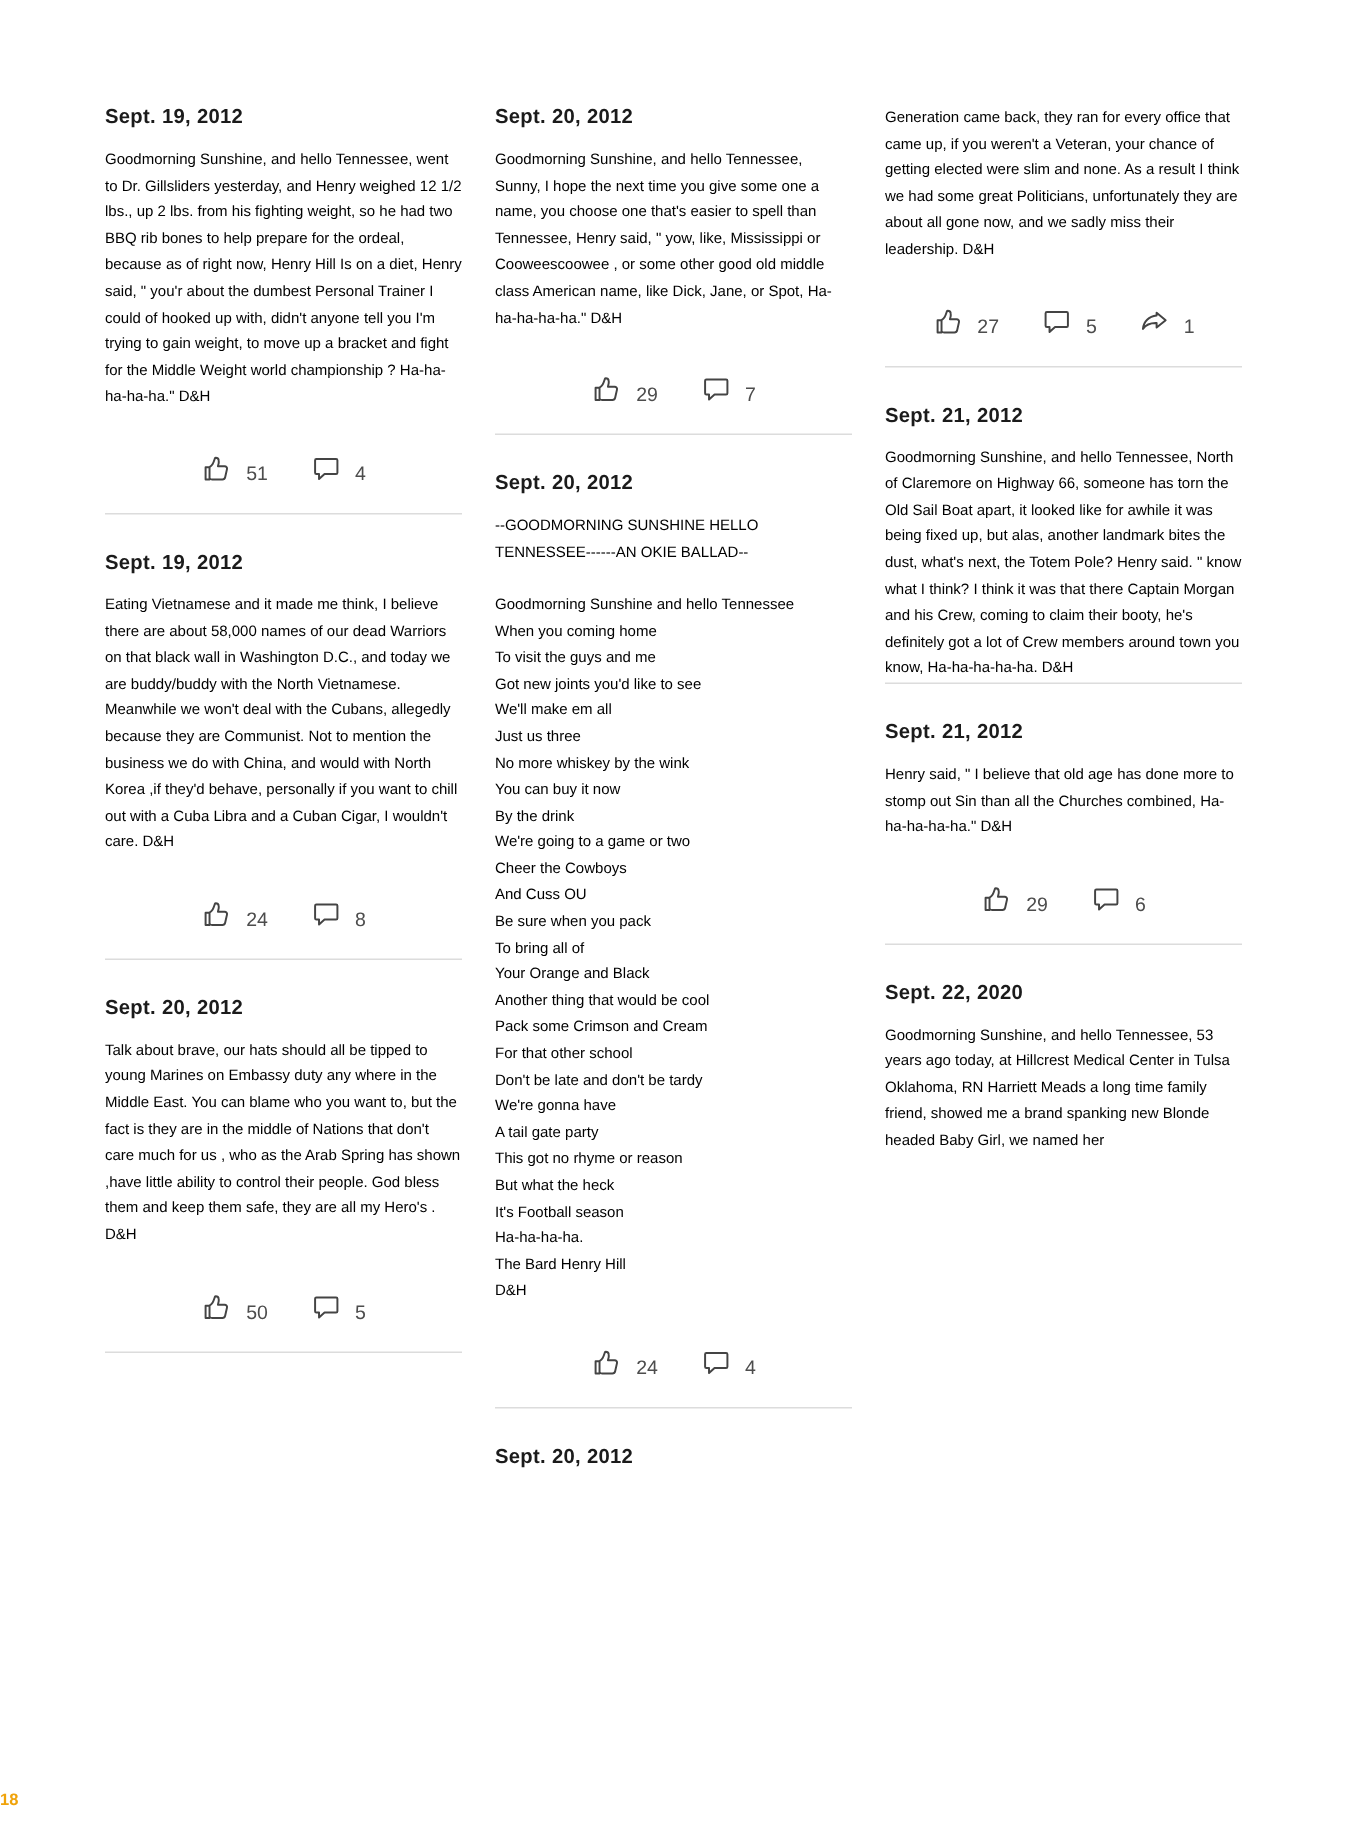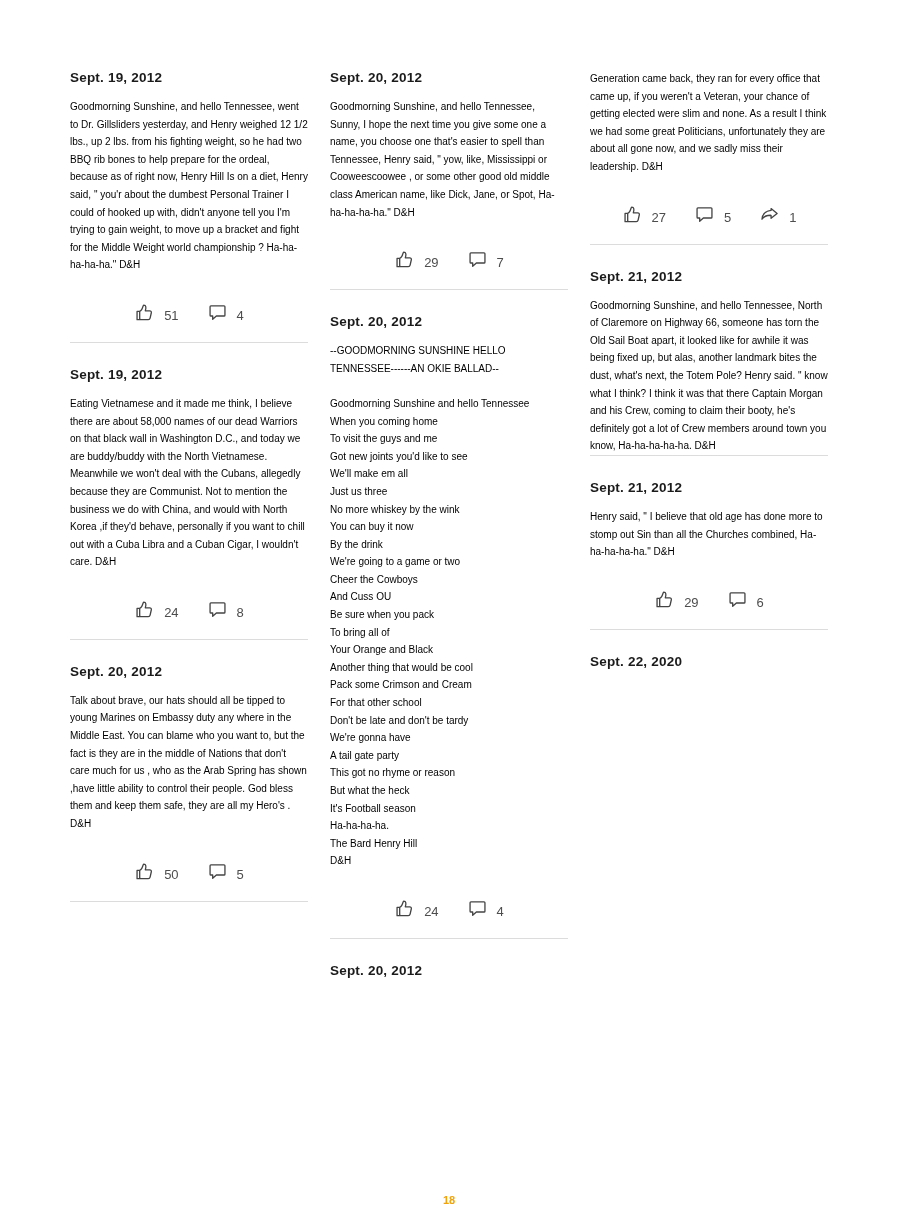--- a/index.html
+++ b/index.html
@@ -30,21 +30,21 @@
     gap: 28px; margin: 28px 0 19px;
   }
   .eng-item {
     display: inline-flex; align-items: flex-end; gap: 9px;
     color: #4d4d4d; font-size: 13px; cursor: pointer;
   }
   .eng-item svg { width: 21px; height: 21px; display: block; }
   .divider { border-top: 1px solid #dcdcdc; height: 0; margin: 0 0 24px; }
   .footer {
     position: absolute; left: 0; right: 0; bottom: 20px;
-    text-align: center;
+    text-align: left;
   }
   .page-number { font-size: 11px; font-weight: bold; }
 </style>
 </head>
 <body>
 
 <div class="page">
   <div class="columns" id="columns">
       <div class="column">
         <div class="post">
@@ -220,19 +220,20 @@
               <svg viewBox="0 0 24 24">
                 <path d="M4.5 4.5h15c.6 0 1 .4 1 1v9.5c0 .6-.4 1-1 1h-8.8l-4.2 3.8v-3.8h-2c-.6 0-1-.4-1-1V5.5c0-.6.4-1 1-1z" fill="none" stroke="#444444" stroke-width="1.5" stroke-linejoin="round" stroke-linecap="round"></path>
               </svg>
               <span class="count">6</span>
             </span>
           </div>
           <div class="divider"></div>
         </div>
         <div class="post">
           <div class="post-date">Sept. 22, 2020</div>
+          <div class="post-text">Goodmorning Sunshine, and hello Tennessee, 53 years ago today, at Hillcrest Medical Center in Tulsa Oklahoma, RN Harriett Meads a long time family friend, showed me a brand spanking new Blonde headed Baby Girl, we named her</div>
         </div>
       </div>
     </div>
   <div class="footer">
     <span class="page-number" id="page-number" style="color: rgb(240, 163, 10);">18</span>
   </div>
 </div>
 
 </body></html>

